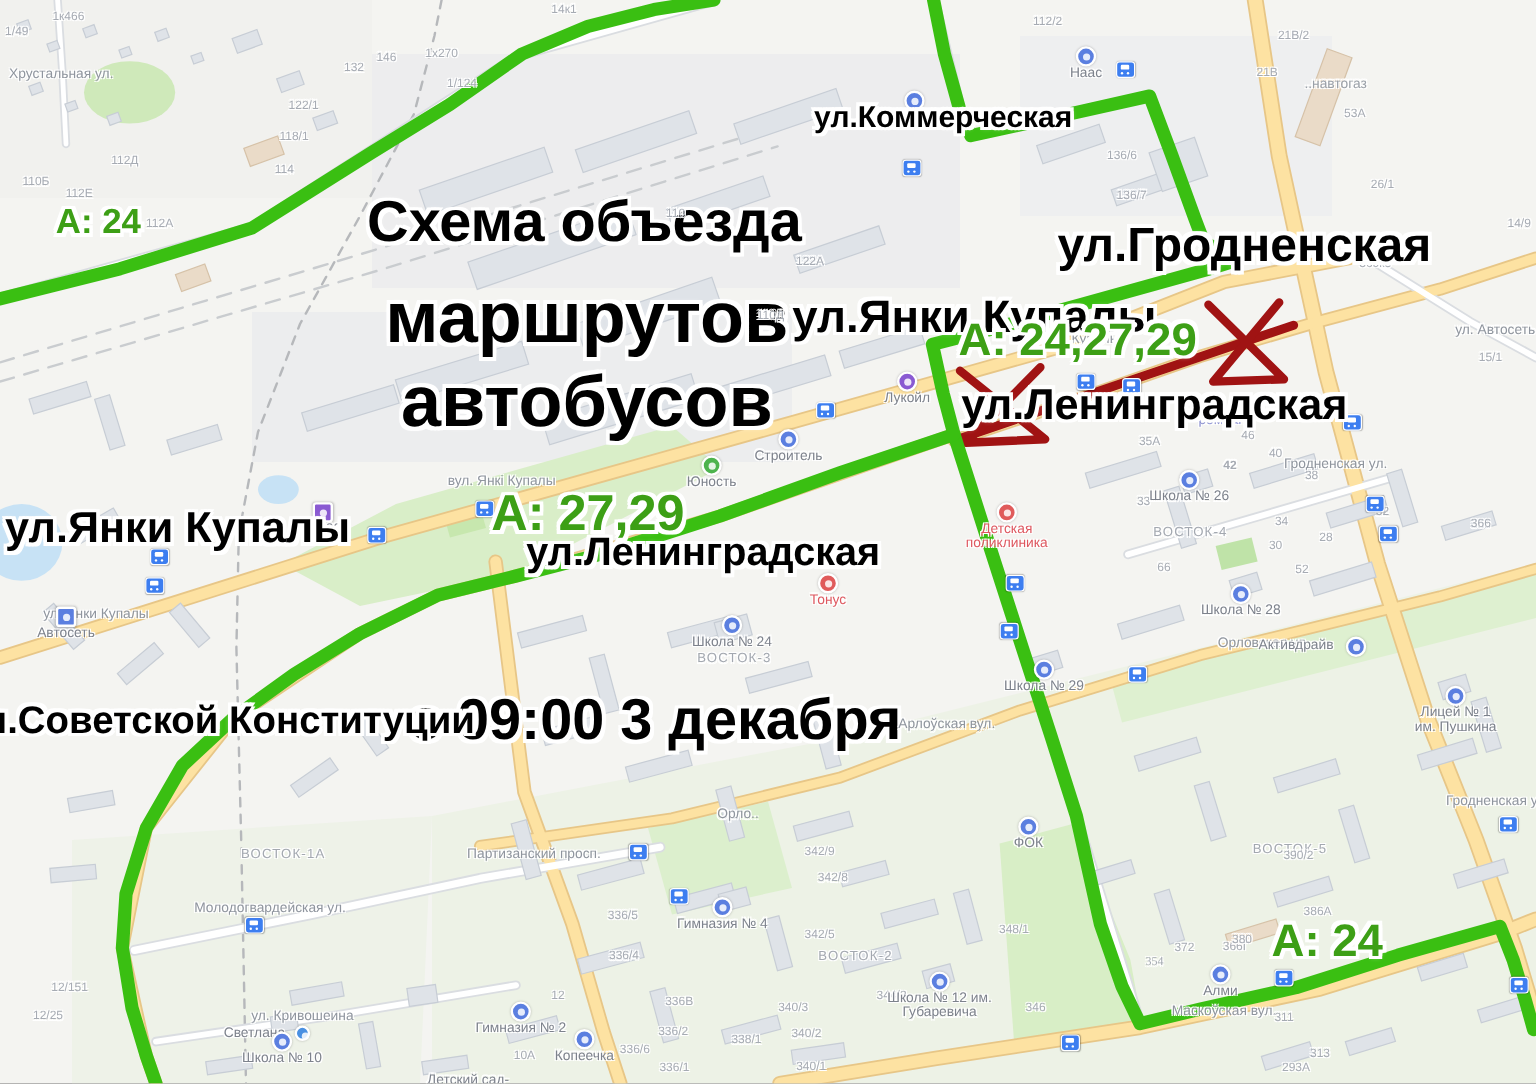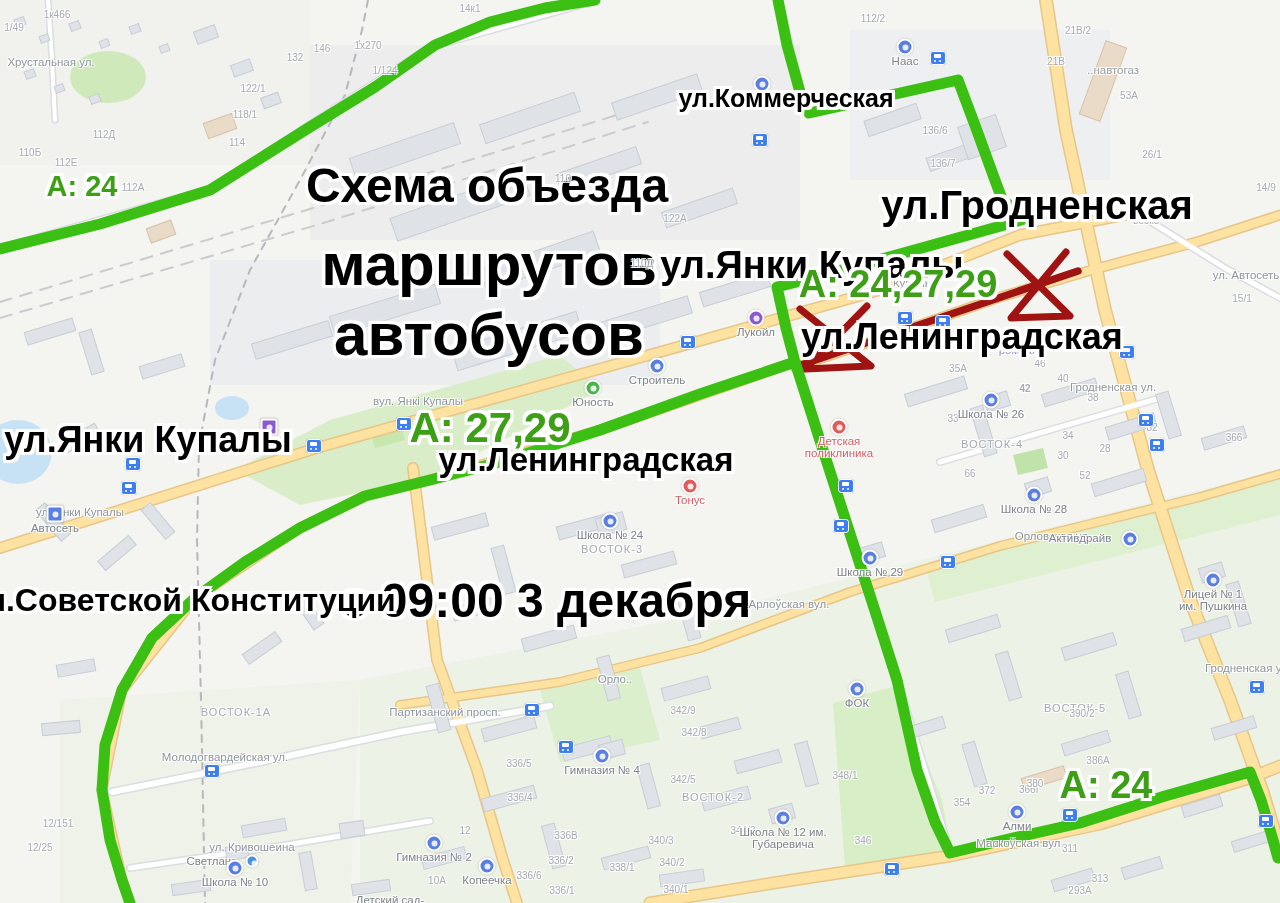--- a/index.html
+++ b/index.html
@@ -275,21 +275,21 @@
       <div class="bnum" style="left: 562px; top: 890px;">336/1</div>
       <div class="bnum" style="left: 622px; top: 867px;">338/1</div>
       <div class="bnum" style="left: 661px; top: 840px;">340/3</div>
       <div class="bnum" style="left: 672px; top: 862px;">340/2</div>
       <div class="bnum" style="left: 676px; top: 889px;">340/1</div>
       <div class="bnum" style="left: 437px; top: 880px;">10А</div>
       <div class="bnum" style="left: 465px; top: 830px;">12</div>
       <div class="bnum" style="left: 58px; top: 823px;">12/151</div>
       <div class="bnum" style="left: 40px; top: 847px;">12/25</div>
       <div class="bnum" style="left: 845px; top: 775px;">348/1</div>
-      <div class="bnum" style="left: 962px; top: 802px;">354</div>
+      <div class="bnum" style="left: 962px; top: 802px; font-family: Liberation Serif, serif;">354</div>
       <div class="bnum" style="left: 1030px; top: 789px;">366Г</div>
       <div class="bnum" style="left: 1082px; top: 713px;">390/2</div>
       <div class="bnum" style="left: 1098px; top: 760px;">386А</div>
       <div class="bnum" style="left: 1035px; top: 783px;">380</div>
       <div class="bnum" style="left: 987px; top: 790px;">372</div>
       <div class="bnum" style="left: 1070px; top: 848px;">311</div>
       <div class="bnum" style="left: 1100px; top: 878px;">313</div>
       <div class="bnum" style="left: 1080px; top: 890px;">293А</div>
       <div class="bnum" style="left: 743px; top: 830px;">344/3</div>
       <div class="bnum" style="left: 863px; top: 840px;">346</div>

